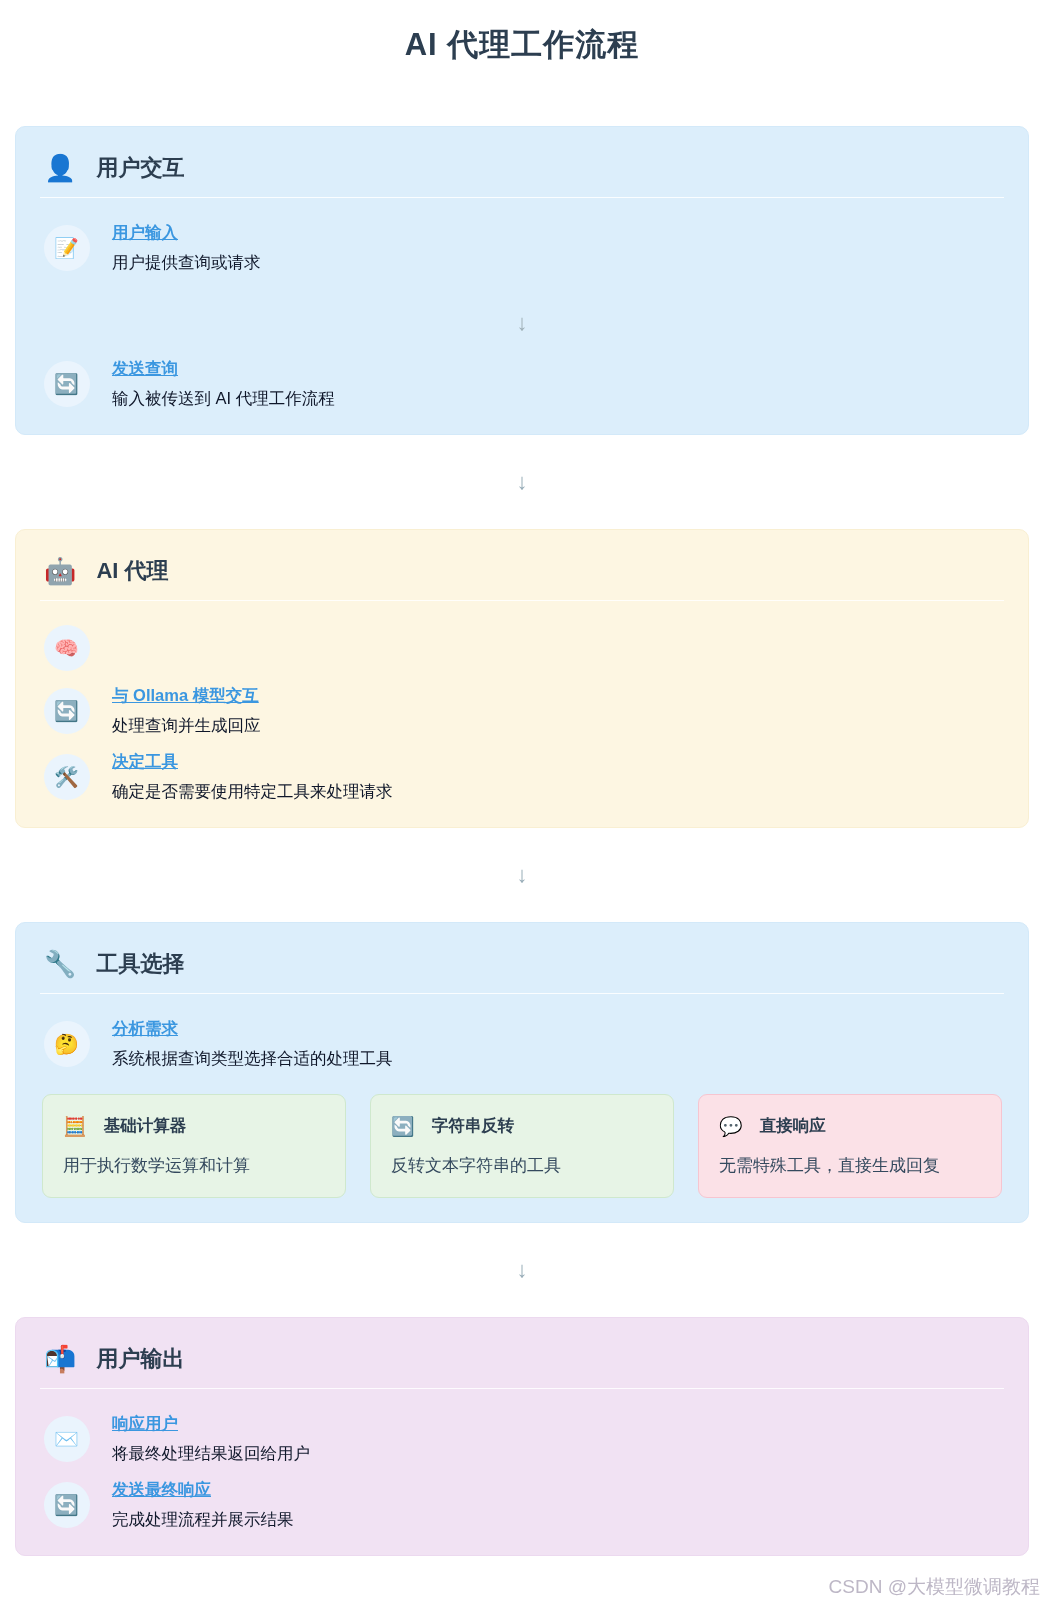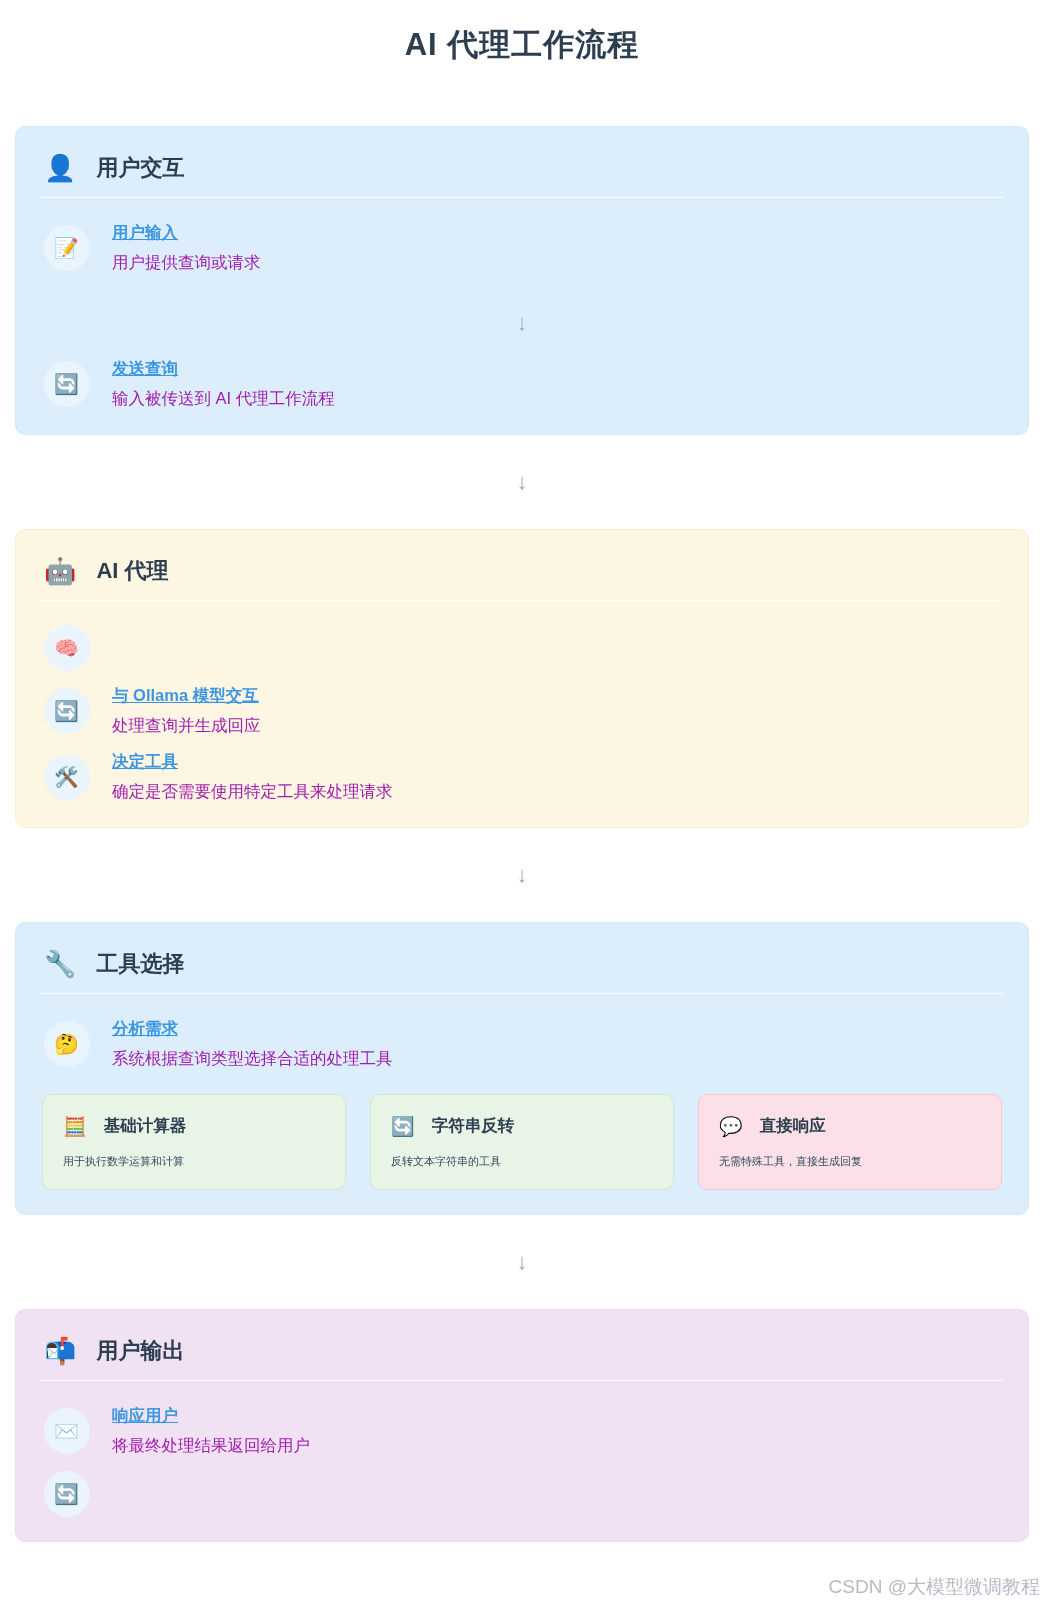--- a/index.html
+++ b/index.html
@@ -56,21 +56,21 @@
     font-size: 20px;
     flex: none;
   }
   .step-title {
     color: #3b97e0;
     font-weight: bold;
     font-size: 16.5px;
     margin-bottom: 8px;
     text-decoration: underline;
   }
-  .step-desc { color: #a21caf; font-size: 16.5px; }
+  .step-desc { color: #0f172a; font-size: 16.5px; }
   .inner-arrow {
     text-align: center;
     color: #9fb0b8;
     font-size: 22px;
     height: 70px;
     line-height: 70px;
   }
   .flow-arrow {
     text-align: center;
     color: #98adb8;
@@ -83,21 +83,21 @@
     gap: 24px;
     margin-top: 24px;
     padding: 0 4px;
   }
   .card { flex: 1; border-radius: 9px; padding: 20px; }
   .card--green { background: #e7f4e6; border: 1px solid #cfe8cd; }
   .card--pink  { background: #fbe1e7; border: 1px solid #f6c5d0; }
   .card-head { display: flex; align-items: center; gap: 17px; margin-bottom: 17px; }
   .card-icon { font-size: 19px; line-height: 1; }
   .card-title { font-weight: bold; font-size: 16.5px; color: #2c3e50; }
-  .card-desc { font-size: 11px; color: #34495e; }
+  .card-desc { font-size: 17px; color: #34495e; }
   .watermark {
     position: absolute;
     right: 4px;
     bottom: 6px;
     color: #bdb7c6;
     font-size: 19px;
     margin-top: 36px;
   }
 </style>
 </head>
@@ -207,18 +207,22 @@
     <div class="divider"></div>
     <div class="step">
       <span class="step-icon">✉️</span>
       <div>
         <div class="step-title">响应用户</div>
         <div class="step-desc">将最终处理结果返回给用户</div>
       </div>
     </div>
     <div class="step">
       <span class="step-icon">🔄</span>
+      <div>
+        <div class="step-title">发送最终响应</div>
+        <div class="step-desc">完成处理流程并展示结果</div>
+      </div>
     </div>
   </section>
 
 </div>
 
 <div class="watermark">CSDN @大模型微调教程</div>
 
 </body></html>

